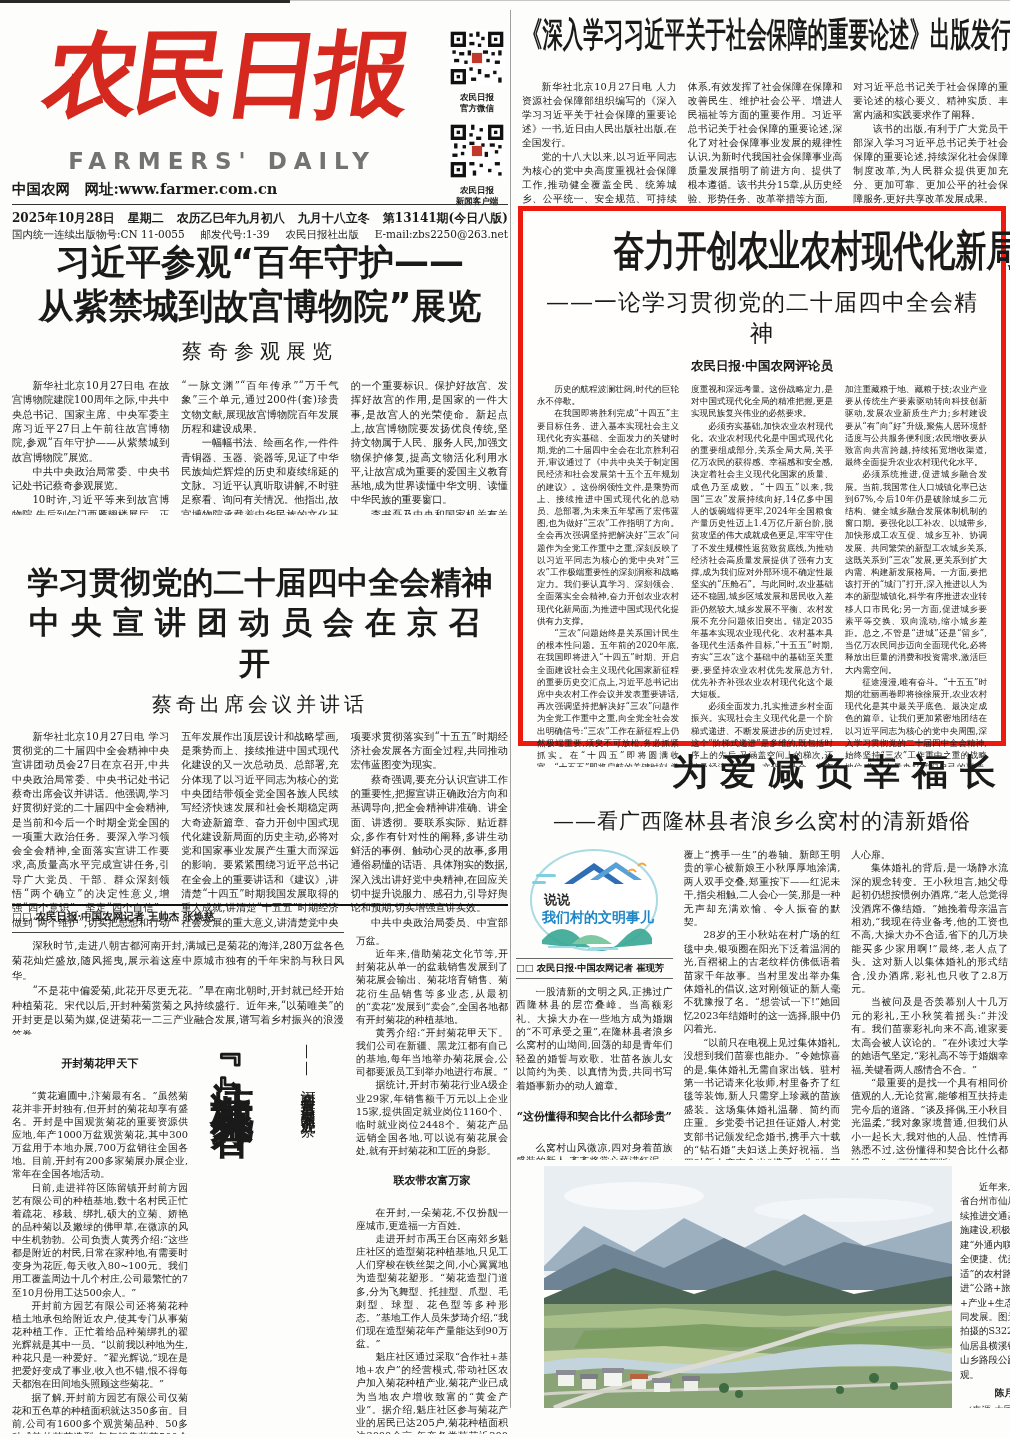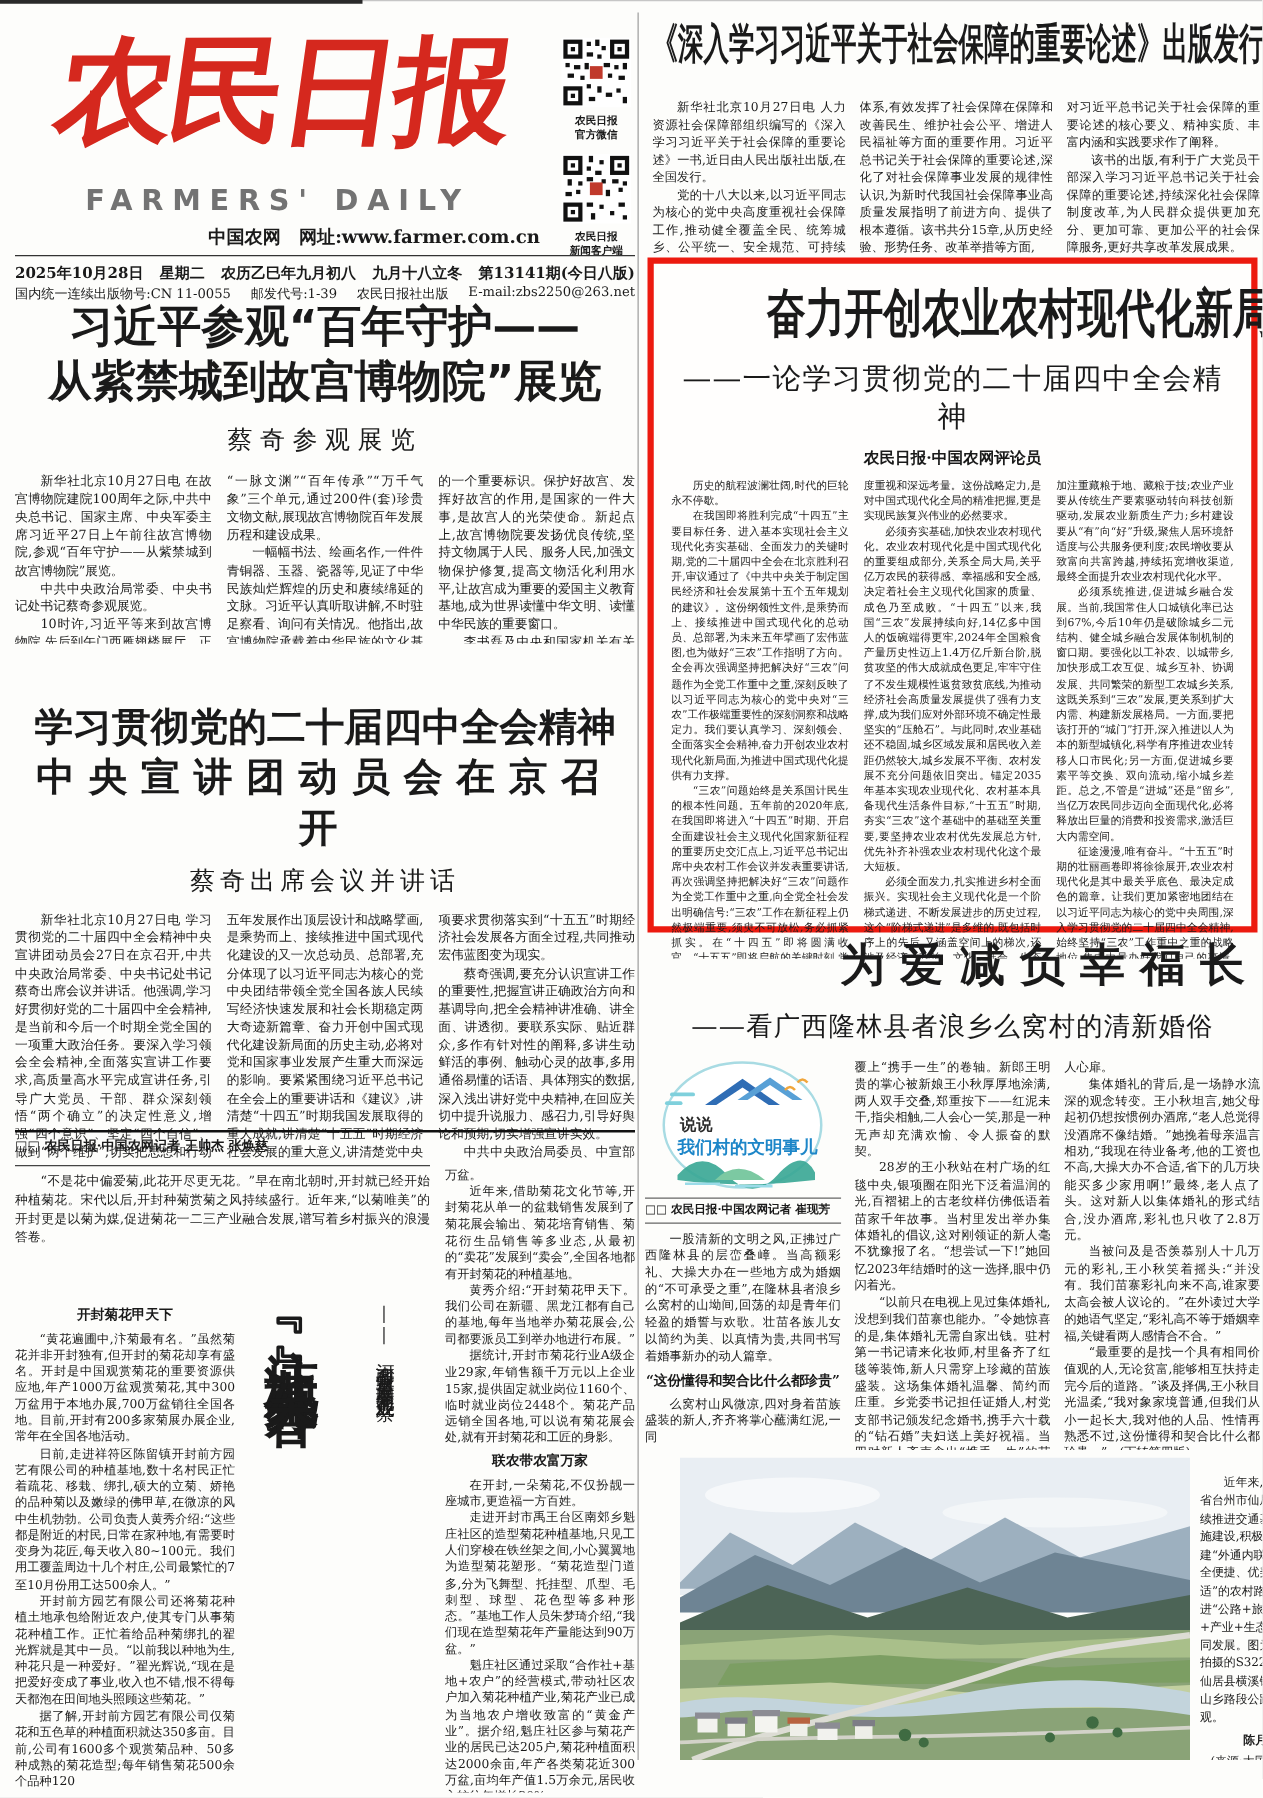--- a/index.html
+++ b/index.html
@@ -4,32 +4,32 @@
 <style>
   html,body{margin:0;padding:0;background:#e8e8e8;}
   .page{position:relative;width:1010px;height:1438px;margin:0 auto;background:#fdfdfb;
         font-family:"DejaVu Serif","Liberation Serif",serif;color:#1a1a1a;overflow:hidden;}
   .abs{position:absolute;}
   .sans{font-family:"DejaVu Sans","Liberation Sans",sans-serif;}
   .jt{text-align:justify;}
   .col{overflow:hidden;}
   .col p{margin:0;text-indent:2em;}
   .col p.cont{text-indent:0;}
-  .col h4.subhead{margin:5px 0;text-align:center;text-indent:0;font-weight:700;font-size:1.12em;}
+  .col h4.subhead{margin:17px 0;text-align:center;text-indent:0;font-weight:700;font-size:1.12em;}
   
   .trim1{left:0;top:6;width:1010px;height:1px;background:#c6c6c6;}
   .trim2{left:140;top:4;width:290px;height:3px;background:#2a2a2a;}
   .vdivider{left:510px;top:10px;width:1px;height:1398px;background:#a0a0a0;}
   
   .masthead{left:12px;top:10px;width:496px;height:222px;}
   .brand{position:absolute;left:34px;top:0;font-size:94px;line-height:1.35;font-weight:900;
          color:#d5281e;transform:skewX(-8deg);letter-spacing:-4px;white-space:nowrap;}
   .brand-en{position:absolute;left:0;top:138px;width:420px;text-align:center;font-weight:700;
             font-size:23px;letter-spacing:7px;color:#737373;}
-  .site-line{position:absolute;left:0;top:170px;width:420px;text-align:right;font-weight:700;font-size:14.5px;}
+  .site-line{position:absolute;left:0;top:170px;width:420px;text-align:left;font-weight:700;font-size:14.5px;}
   .qr-group{position:absolute;right:0;top:20px;width:62px;text-align:center;}
   .qr{width:56px;height:56px;margin:0 auto;}
   .qr-label{font-size:8.5px;line-height:1.25;font-weight:700;margin:2px 0 10px;}
   .mast-rule{position:absolute;left:0;top:194px;width:496px;height:1px;background:#333;}
   .date-row{position:absolute;left:0;top:200px;width:496px;display:flex;justify-content:space-between;
             font-size:12px;font-weight:700;}
   .pub-row{position:absolute;left:0;top:218px;width:496px;display:flex;justify-content:space-between;
            font-size:10.5px;}
   
   .sec-social{left:522px;top:12px;width:486px;height:190px;}
@@ -288,20 +288,21 @@
           <p>中共中央政治局委员、中宣部部长李书磊主持会议。国务委员谌贻琴出席会议。</p>
         </div>
     </div>
   </div>
 
   <div class="abs hrule"></div>
 
   <div class="abs sec-mum">
     <div class="mum-by">□□  农民日报·中国农网记者  王帅杰  张焕慈</div>
     <div class="mum-intro jt col">
+        <p>深秋时节,走进八朝古都河南开封,满城已是菊花的海洋,280万盆各色菊花灿烂盛放,随风摇曳,展示着这座中原城市独有的千年宋韵与秋日风华。</p>
         <p>“不是花中偏爱菊,此花开尽更无花。”早在南北朝时,开封就已经开始种植菊花。宋代以后,开封种菊赏菊之风持续盛行。近年来,“以菊唯美”的开封更是以菊为媒,促进菊花一二三产业融合发展,谱写着乡村振兴的浪漫答卷。</p>
       </div>
     <div class="mum-colA jt col">
         <h4 class="subhead">开封菊花甲天下</h4>
         <p>“黄花遍圃中,汴菊最有名。”虽然菊花并非开封独有,但开封的菊花却享有盛名。开封是中国观赏菊花的重要资源供应地,年产1000万盆观赏菊花,其中300万盆用于本地办展,700万盆销往全国各地。目前,开封有200多家菊展办展企业,常年在全国各地活动。</p>
         <p>日前,走进祥符区陈留镇开封前方园艺有限公司的种植基地,数十名村民正忙着疏花、移栽、绑扎,硕大的立菊、娇艳的品种菊以及嫩绿的佛甲草,在微凉的风中生机勃勃。公司负责人黄秀介绍:“这些都是附近的村民,日常在家种地,有需要时变身为花匠,每天收入80~100元。我们用工覆盖周边十几个村庄,公司最繁忙的7至10月份用工达500余人。”</p>
         <p>开封前方园艺有限公司还将菊花种植土地承包给附近农户,使其专门从事菊花种植工作。正忙着给品种菊绑扎的翟光辉就是其中一员。“以前我以种地为生,种花只是一种爱好。”翟光辉说,“现在是把爱好变成了事业,收入也不错,恨不得每天都泡在田间地头照顾这些菊花。”</p>
         <p>据了解,开封前方园艺有限公司仅菊花和五色草的种植面积就达350多亩。目前,公司有1600多个观赏菊品种、50多种成熟的菊花造型;每年销售菊花500余个品种120</p>
       </div>
     <div class="vblock">

